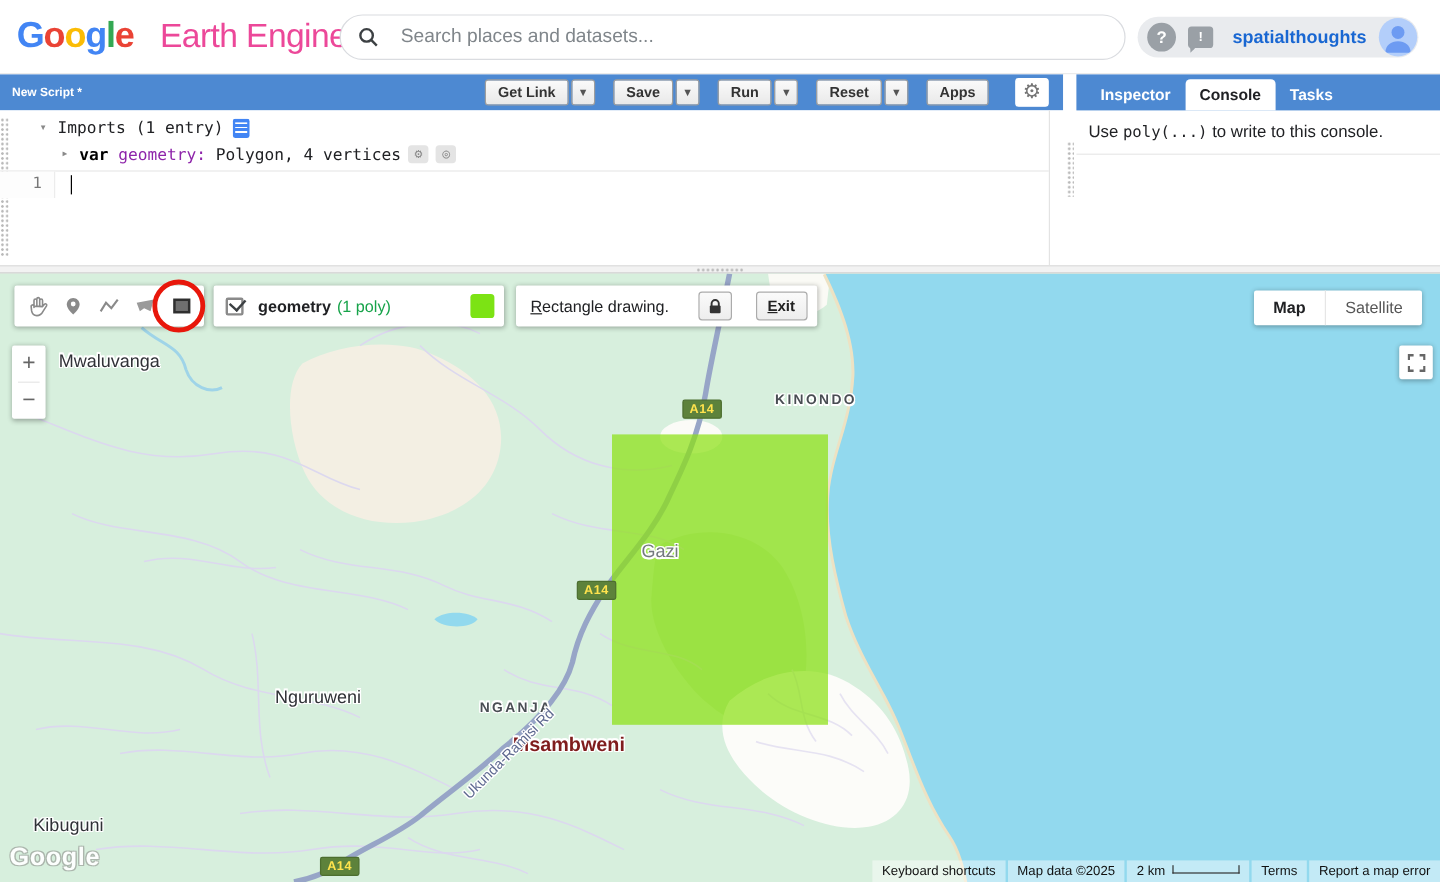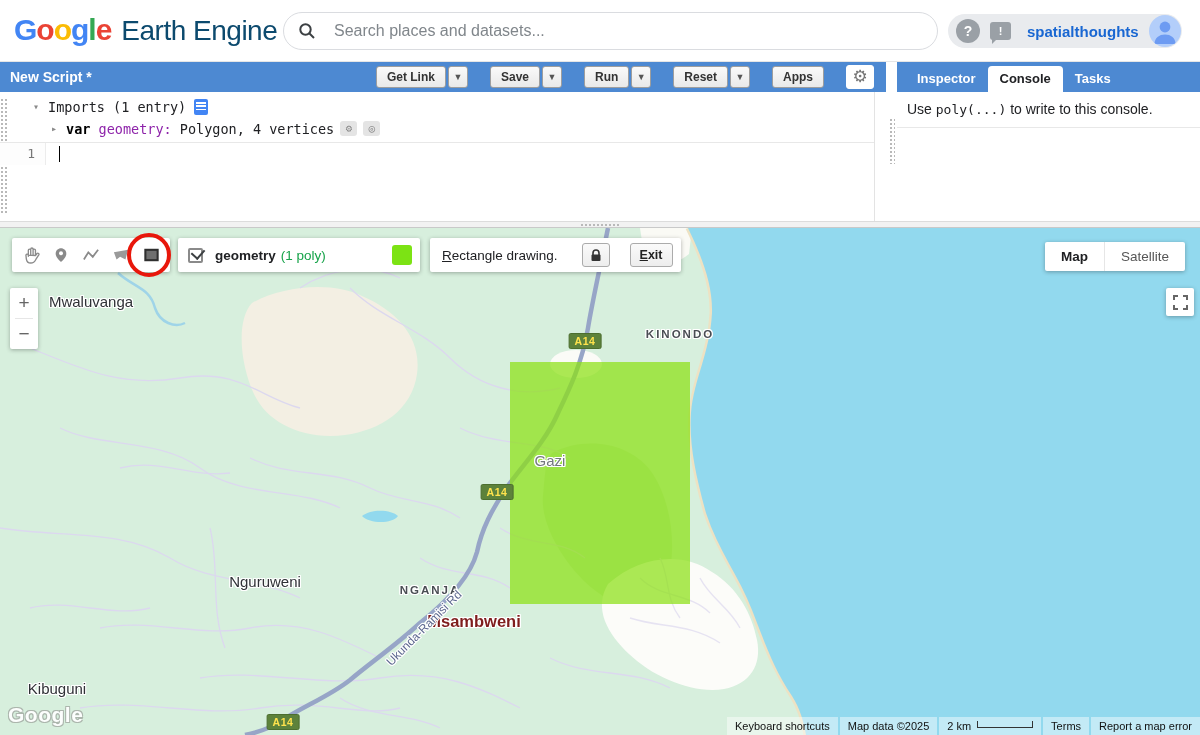--- a/index.html
+++ b/index.html
@@ -3,43 +3,43 @@
 <meta charset="utf-8">
 <style>
   * { margin:0; padding:0; box-sizing:border-box; }
   html,body { width:1200px; height:735px; overflow:hidden; }
   body { font-family:"Liberation Sans", sans-serif; position:relative; background:#fff; }
 
   
   .topbar { position:absolute; left:0; top:0; width:1200px; height:62px; background:#fff; border-bottom:1px solid #e6e6e6; }
   .logo-wrap { position:absolute; left:14px; top:13px; display:flex; align-items:baseline; }
   .logo { font-size:30px; font-weight:bold; letter-spacing:-1px; }
-  .product-name { font-size:28px; color:#0c4a6e; margin-left:10px; font-weight:400; letter-spacing:-0.5px; }
+  .product-name { font-size:28px; color:#ec4899; margin-left:22px; font-weight:400; letter-spacing:-0.5px; }
   .searchbox { position:absolute; left:283px; top:12px; width:655px; height:38px; border:1px solid #dadce0; border-radius:20px; background:#fff; display:flex; align-items:center; padding:0 14px; }
   .searchbox .ph { color:#80868b; font-size:16px; margin-left:18px; }
   .user-pill { position:absolute; left:948px; top:14px; height:34px; background:#e9ebee; border-radius:17px; display:flex; align-items:center; padding:0 1px 0 8px; }
   .help-circle { width:24px; height:24px; border-radius:50%; background:#9aa0a6; color:#fff; font-weight:bold; font-size:14px; display:flex; align-items:center; justify-content:center; }
   .feedback-ic { width:21px; height:18px; border-radius:3px; background:#9aa0a6; color:#fff; font-weight:bold; font-size:11px; display:flex; align-items:center; justify-content:center; margin-left:10px; position:relative; }
   .feedback-ic::after { content:""; position:absolute; left:2px; bottom:-4px; border:3px solid transparent; border-top-color:#9aa0a6; border-left-color:#9aa0a6; }
   .username { color:#1967d2; font-weight:bold; font-size:15px; margin:0 10px 0 16px; }
   .avatar { width:32px; height:32px; border-radius:50%; background:#b3cefa; overflow:hidden; position:relative; }
 
   
   .left-panel { position:absolute; left:0; top:62px; width:886px; height:159px; background:#fff; }
   .vsplit { position:absolute; left:886px; top:62px; width:11px; height:159px; background:#fff; }
   .vsplit .grip { position:absolute; left:3px; top:56px; width:6px; height:46px; }
   .right-panel { position:absolute; left:897px; top:62px; width:303px; height:159px; background:#fff; }
   .hsplit { position:absolute; left:0; top:221px; width:1200px; height:7px; background:#f2f2f2; border-top:1px solid #dcdcdc; border-bottom:1px solid #c9c9c9; }
   .hsplit .grip { position:absolute; left:580px; top:1px; width:40px; height:4px; }
   .dots { background-image:radial-gradient(#b9b9b9 1px, rgba(0,0,0,0) 1.2px); background-size:4px 4px; }
 
   .blue-bar { height:30px; background:#4d89d2; display:flex; align-items:center; }
-  .script-title { color:#fff; font-weight:bold; font-size:14px; padding-left:10px; flex:0 0 auto; }
+  .script-title { color:#fff; font-weight:bold; font-size:10px; padding-left:10px; flex:0 0 auto; }
   .tb-spacer { flex:1; }
-  .btn-group { display:flex; margin-left:22px; }
+  .btn-group { display:flex; margin-left:15px; }
   .ee-btn { height:22px; background:linear-gradient(#fafafa,#e9e9e9); border:1px solid #9e9e9e; border-radius:3px; font-family:"Liberation Sans",sans-serif; font-weight:bold; font-size:12px; color:#333; padding:0 10px; cursor:pointer; }
   .ee-btn.arrow { width:20px; padding:0; margin-left:2px; color:#555; font-size:9px; }
   .gear-btn { width:28px; height:24px; background:#fff; border:1px solid #fff; border-radius:3px; margin-left:22px; margin-right:12px; color:#757575; font-size:17px; line-height:22px; text-align:center; cursor:pointer; }
 
   
   .code-area { position:relative; width:886px; height:129px; background:#fff; font-family:"DejaVu Sans Mono",monospace; font-size:13.5px; color:#202124; }
   .code-edge { position:absolute; left:0; top:6px; width:7px; height:116px; }
   .code-right-border { position:absolute; left:874px; top:0; width:1px; height:129px; background:#e3e3e3; }
   .imports-row { position:absolute; left:0; top:4px; height:21px; display:flex; align-items:center; }
   .tri { color:#8a8a8a; font-size:10px; width:12px; text-align:center; }

